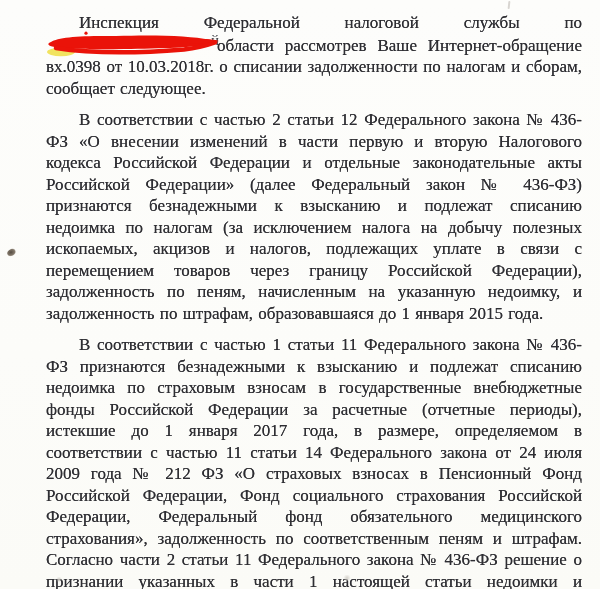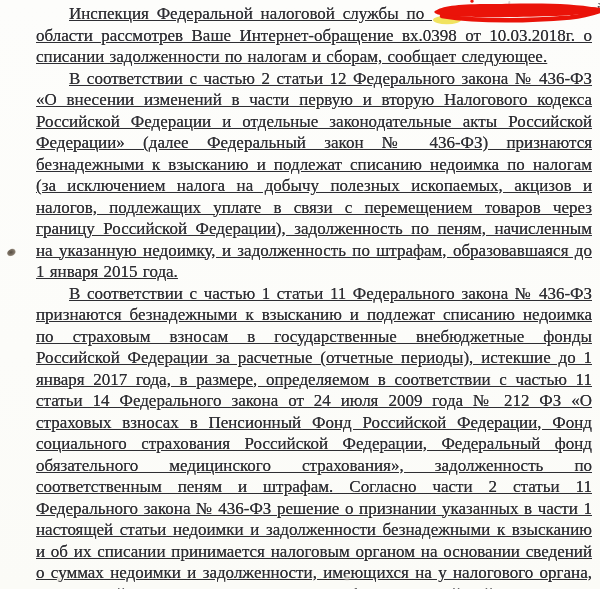--- a/index.html
+++ b/index.html
@@ -13,25 +13,24 @@
     background: linear-gradient(180deg, #fdfdfb 0%, #fcfcf9 60%, #fbfbf7 100%);
     font-family: "Liberation Serif", "DejaVu Serif", serif;
     font-size: 17px;
     line-height: 21.5px;
     color: #2e2e33;
     text-shadow: 0 0 0.5px rgba(46,46,51,0.85);
     padding: 2px 8px 0 36px;
   }
 
   .para {
-    margin: 0;
+    margin: 10px;
     text-align: justify;
     text-indent: 33px;
     word-spacing: 1px;
-    text-decoration: underline;
   }
 
   
   .redaction {
     display: inline-block;
     position: relative;
     width: 172px;
     height: 21px;
     vertical-align: -4px;
     margin-right: -12px;

